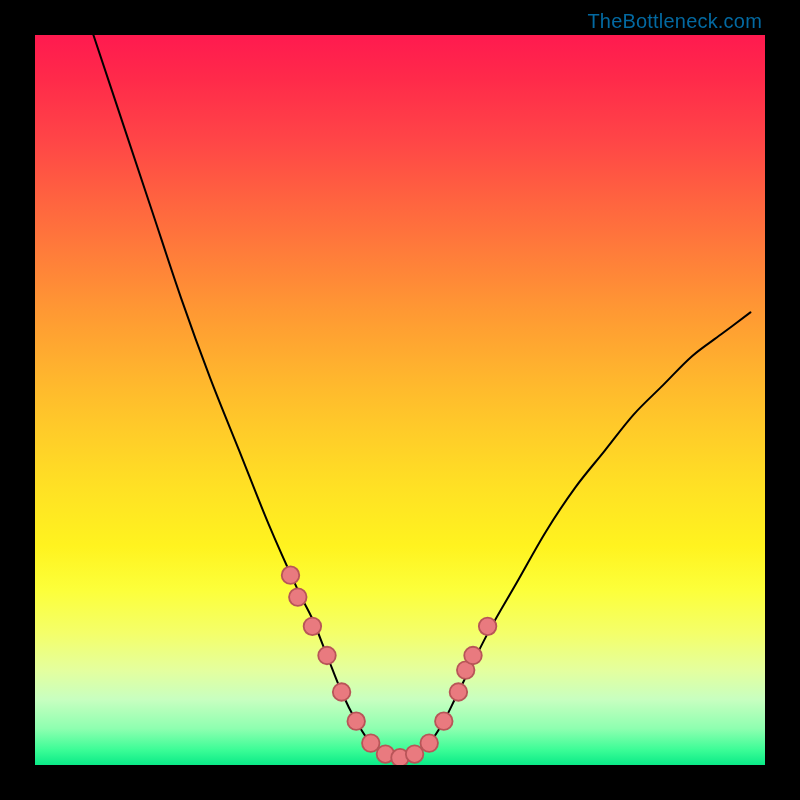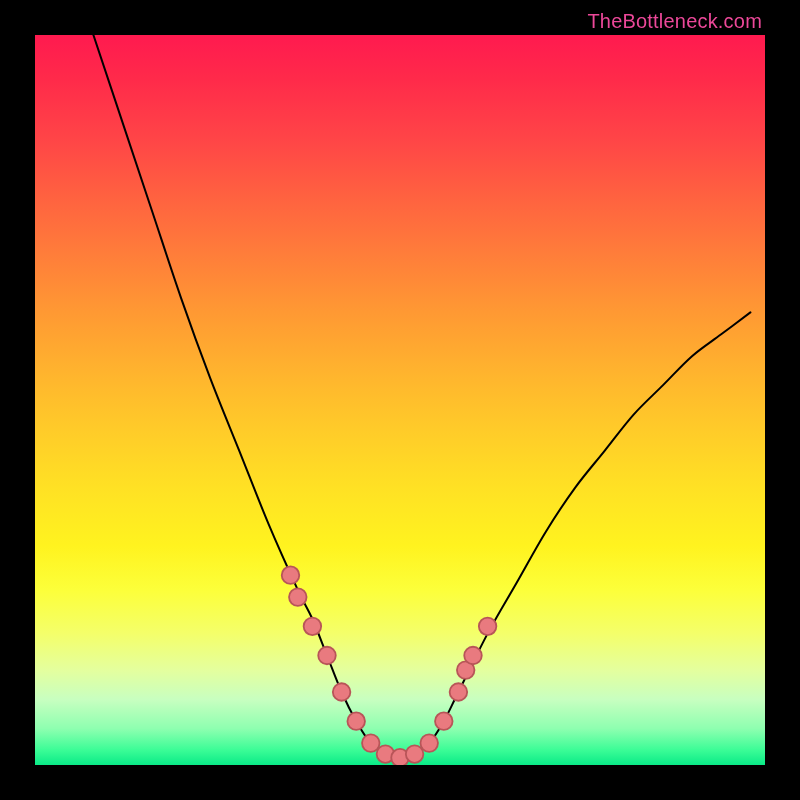--- a/index.html
+++ b/index.html
@@ -48,21 +48,21 @@
     width: 730px;
     height: 730px;
     overflow: visible;
   }
   .watermark {
     position: absolute;
     top: 10px;
     right: 38px;
     font-family: Arial, Helvetica, sans-serif;
     font-size: 20px;
-    color: #ec4899;
+    color: #0369a1;
     letter-spacing: 0.2px;
   }
 </style>
 </head>
 <body>
 
 <div class="frame">
 
   <div class="watermark">TheBottleneck.com</div>
 

